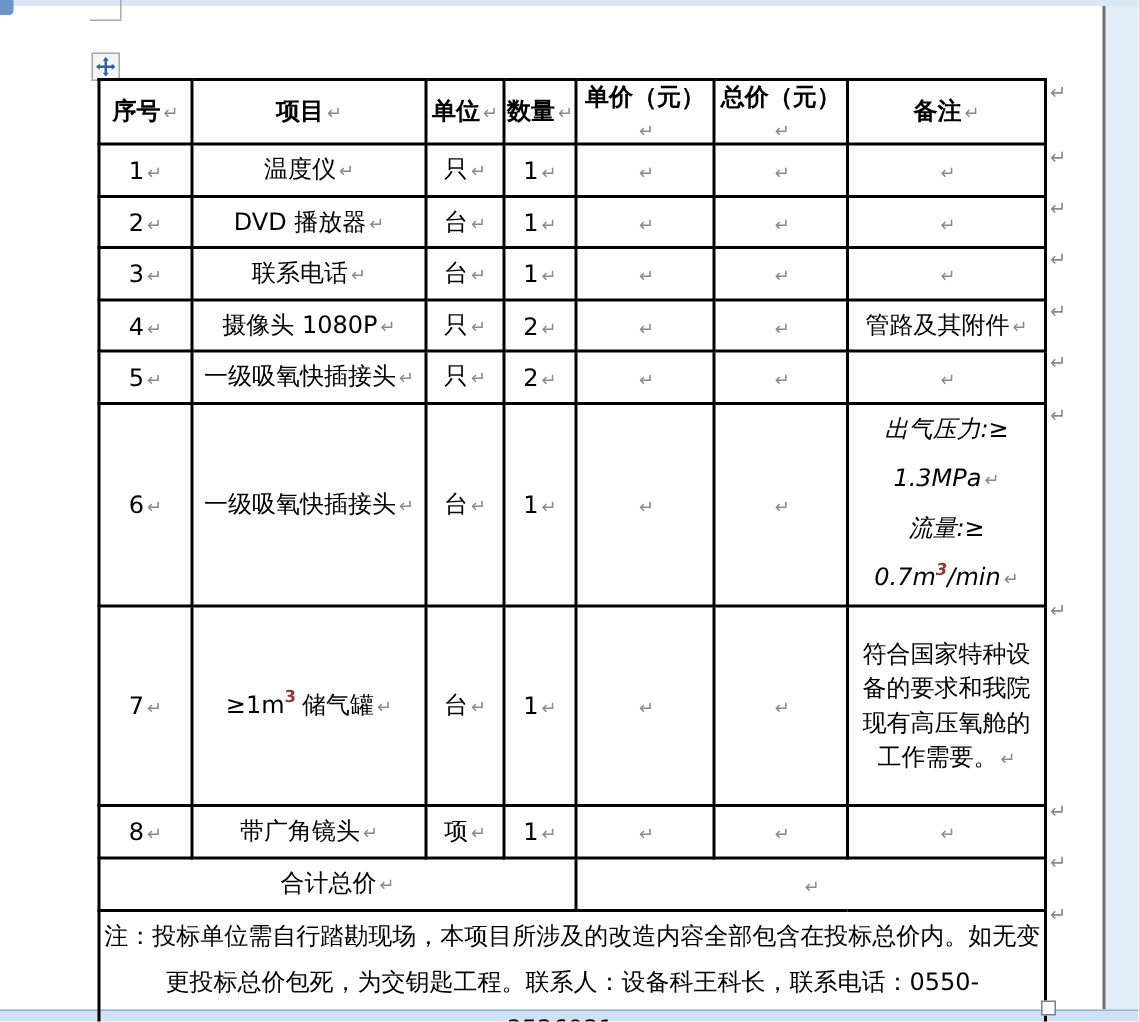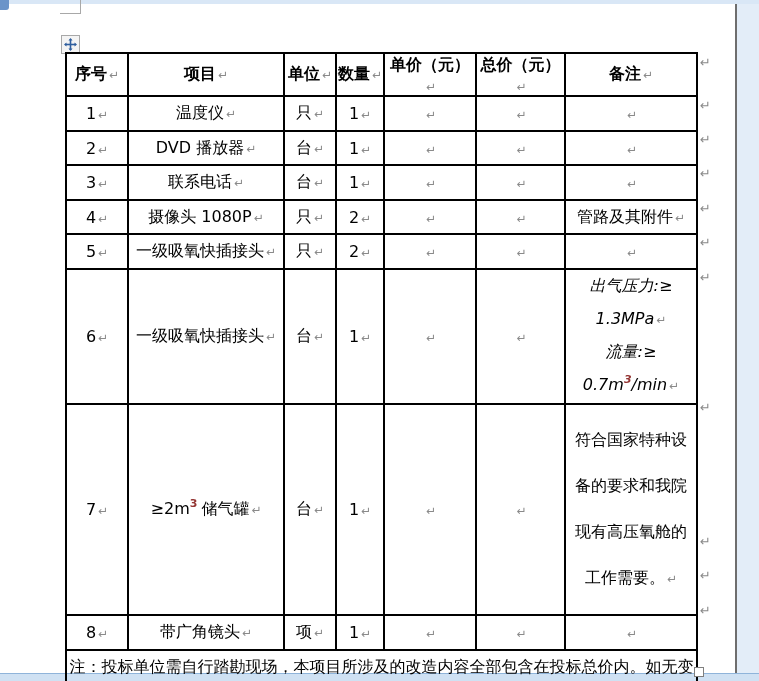--- a/index.html
+++ b/index.html
@@ -25,21 +25,21 @@
   .doc-title .pmark{font-weight:normal;}
   
   .pmark{color:#8a8a8a;font-size:12px;margin-left:2px;font-weight:normal;}
   
   table.doc{position:absolute;left:65px;top:52px;border-collapse:collapse;table-layout:fixed;width:631px;}
   table.doc td{border:2px solid #000;text-align:center;vertical-align:middle;font-size:16px;padding:0;overflow:hidden;}
   td.hdr{font-weight:bold;}
   .sup{color:#943634;font-size:11px;font-weight:bold;position:relative;top:-7px;}
   .sup-gap{margin-right:4px;}
   .mline{line-height:32.5px;font-style:italic;}
-  .remark7{line-height:46px;padding:12px 2px;}
+  .remark7{line-height:23px;padding:12px 2px;}
   td.note-cell{text-align:left;padding:2px 8px;line-height:31px;font-size:16px;}
   
   .rowmark{position:absolute;left:700px;color:#8a8a8a;font-size:13px;}
   
   .resize-handle{position:absolute;left:694px;top:667px;width:8px;height:8px;background:#fff;border:1px solid #7f7f7f;}
 </style>
 </head>
 <body>
 
 <div class="screen">
@@ -151,40 +151,44 @@
       <td>
         <div class="mline"><span>出气压力:≥</span></div>
         <div class="mline"><span>1.3MPa</span><span class="pmark">↵</span></div>
         <div class="mline"><span>流量:≥</span></div>
         <div class="mline"><span>0.7m</span><span class="sup">3</span><span>/min</span><span class="pmark">↵</span></div>
       </td>
     </tr>
 
     <tr style="height:133px">
       <td><span>7</span><span class="pmark">↵</span></td>
-      <td><span>≥2m</span><span class="sup sup-gap">3</span><span>储气罐</span><span class="pmark">↵</span></td>
+      <td><span>≥1m</span><span class="sup sup-gap">3</span><span>储气罐</span><span class="pmark">↵</span></td>
       <td><span>台</span><span class="pmark">↵</span></td>
       <td><span>1</span><span class="pmark">↵</span></td>
       <td><span class="pmark">↵</span></td>
       <td><span class="pmark">↵</span></td>
       <td>
         <div class="remark7"><span>符合国家特种设备的要求和我院现有高压氧舱的工作需要。</span><span class="pmark">↵</span></div>
       </td>
     </tr>
 
     <tr style="height:35px">
       <td><span>8</span><span class="pmark">↵</span></td>
       <td><span>带广角镜头</span><span class="pmark">↵</span></td>
       <td><span>项</span><span class="pmark">↵</span></td>
       <td><span>1</span><span class="pmark">↵</span></td>
       <td><span class="pmark">↵</span></td>
       <td><span class="pmark">↵</span></td>
       <td><span class="pmark">↵</span></td>
     </tr>
 
+    <tr style="height:35px">
+      <td colspan="4"><span>合计总价</span><span class="pmark">↵</span></td>
+      <td colspan="3"><span class="pmark">↵</span></td>
+    </tr>
 
     <tr style="height:64px">
       <td colspan="7" class="note-cell"><span>注：投标单位需自行踏勘现场，本项目所涉及的改造内容全部包含在投标总价内。如无变更投标总价包死，为交钥匙工程。联系人：设备科王科长，联系电话：0550-3526031。</span></td>
     </tr>
   </tbody>
     </table>
 
   <span class="rowmark" style="top:55px">↵</span>
   <span class="rowmark" style="top:98px">↵</span>
   <span class="rowmark" style="top:132px">↵</span>

